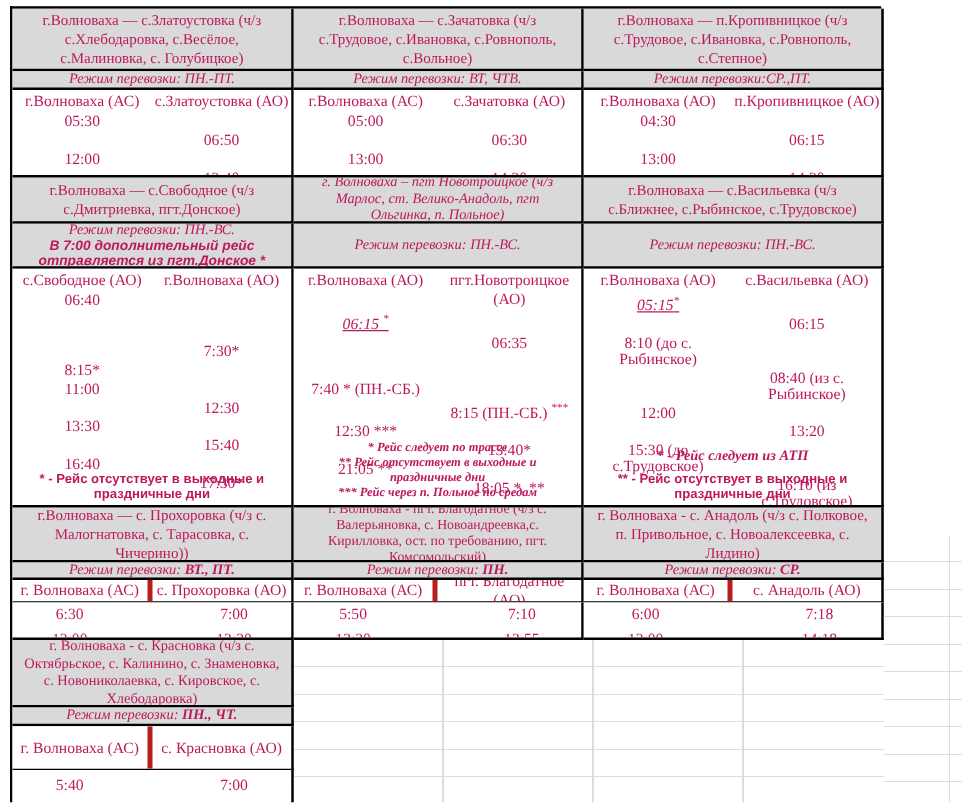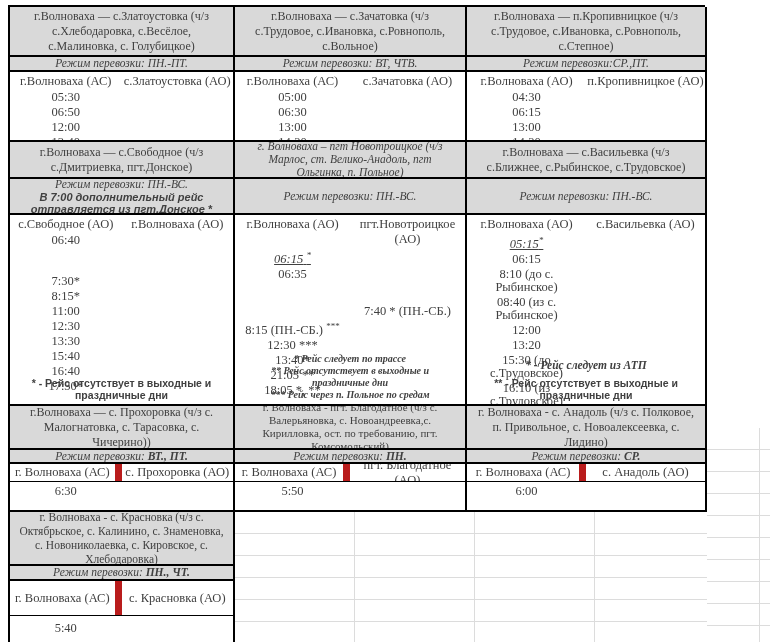--- a/index.html
+++ b/index.html
@@ -1,19 +1,19 @@
 <!DOCTYPE html>
 <html><head>
 <meta charset="utf-8">
 <style>
   * { margin:0; padding:0; box-sizing:border-box; }
   html,body { background:#fff; }
   #page {
     position:relative; width:770px; height:642px; overflow:hidden;
-    background:#ffffff; font-family:"Liberation Serif", serif; color:#404040;
+    background:#ffffff; font-family:"Liberation Serif", serif; color:#be185d;
   }
   #tbl {
     position:absolute; left:8px; top:5px; width:697px;
     display:grid;
     grid-template-columns:225px 232px 240px;
     grid-template-rows:50px 15px 70px 37px 36px 191px 44px 14px 18px 30px 54px 15px 35px 46px;
     border-top:2px solid #000; border-left:2px solid #000;
   }
   .cell { border-right:2px solid #000; border-bottom:2px solid #000; overflow:hidden; }
   .hdr {
@@ -22,31 +22,31 @@
   }
   .mode {
     background:#d9d9d9; font-style:italic; font-size:11.5px; line-height:13px;
     text-align:center; display:flex; flex-direction:column; align-items:center; justify-content:center;
   }
   .mode .days { font-weight:bold; }
   .mode-extra { font-family:"Liberation Sans", sans-serif; font-weight:bold; font-style:italic; font-size:11px; line-height:12px; }
   .sched { background:#fff; font-size:12.5px; position:relative; padding-top:2px; }
   .pairhead { display:flex; line-height:15px; margin-bottom:2px; }
   .pairhead div { width:50%; text-align:center; font-size:12.5px; }
-  .row { display:flex; line-height:13px; margin-top:2px;flex-direction:column; }
+  .row { display:flex; line-height:13px; margin-top:2px; }
   .row .l, .row .r { width:50%; text-align:center; }
   .bi { font-weight:normal; font-style:italic; text-decoration:underline; }
   .note-abs { position:absolute; left:0; right:0; bottom:3px; text-align:center; }
   .note-sans { font-family:"Liberation Sans", sans-serif; font-weight:bold; font-size:10.5px; line-height:12px; }
   .note-bi { font-weight:bold; font-style:italic; font-size:10px; line-height:12px; font-family:Liberation Serif, serif; }
   .note-bi-serif { font-weight:bold; font-style:italic; font-size:11.5px; line-height:13px; }
   .italic { font-style:italic; }
   .sthdr { display:flex; background:#fff; border-bottom-width:1px !important; }
   .sthdr div { width:50%; text-align:center; font-size:12.5px; display:flex; align-items:center; justify-content:center; }
-  .sthdr div:first-child { border-right:7px solid #b91c1c; }
+  .sthdr div:first-child { border-right:4px solid #b91c1c; }
   .timescell { background:#fff; font-size:12.5px; }
   .timescell .row { margin-top:3px;gap:40px; }
   .gridcell {
     background-image:
       repeating-linear-gradient(to bottom, transparent 0 21px, #dcdcdc 21px 22px),
       repeating-linear-gradient(to right, transparent 0 119px, #dcdcdc 119px 120px);
     border:none;
   }
   #right-strip {
     position:absolute; left:707px; top:428px; width:63px; height:214px;

